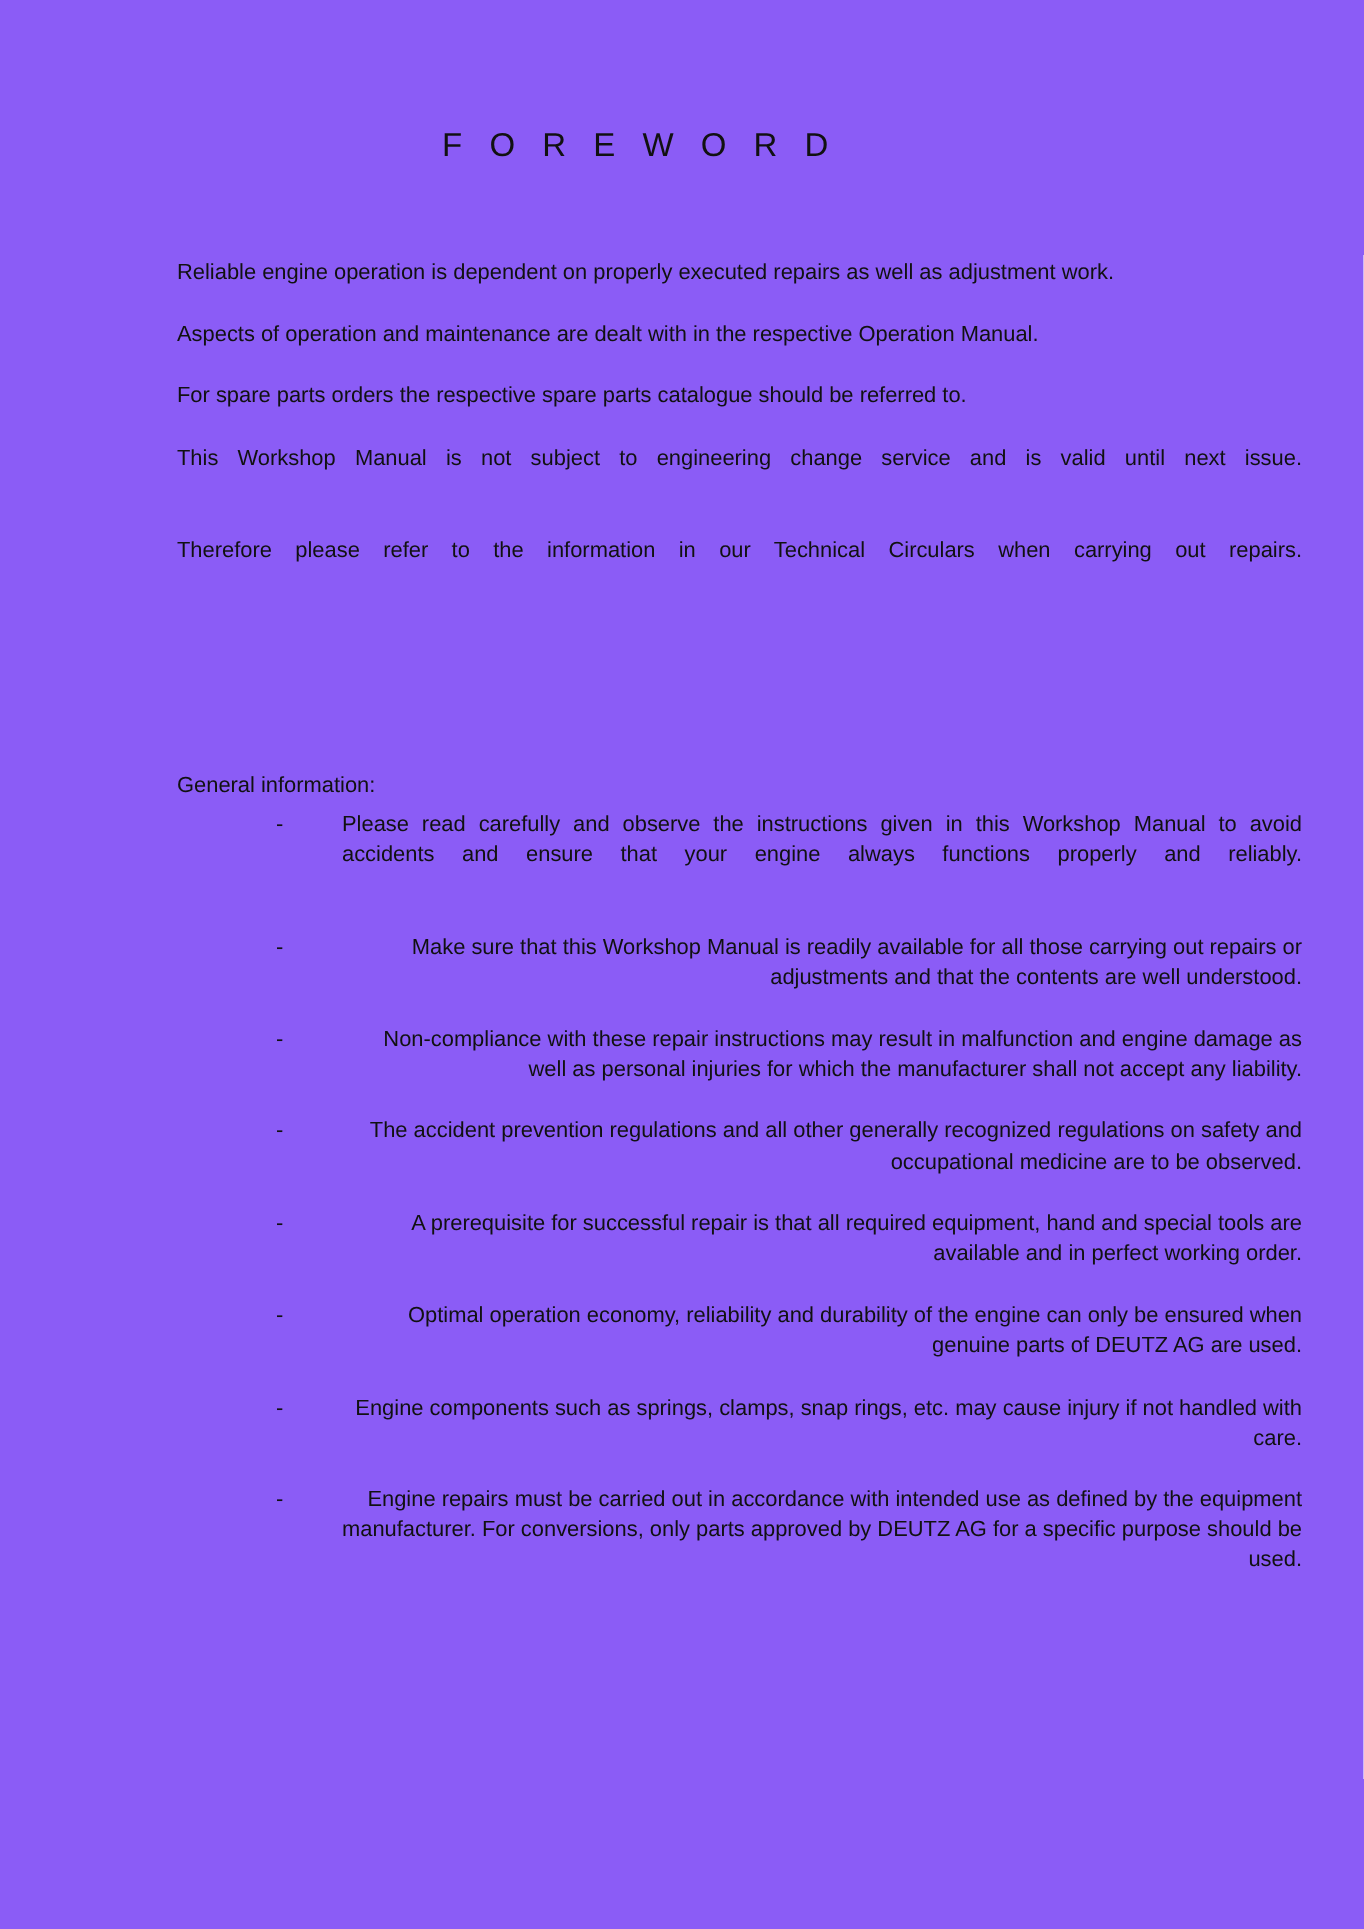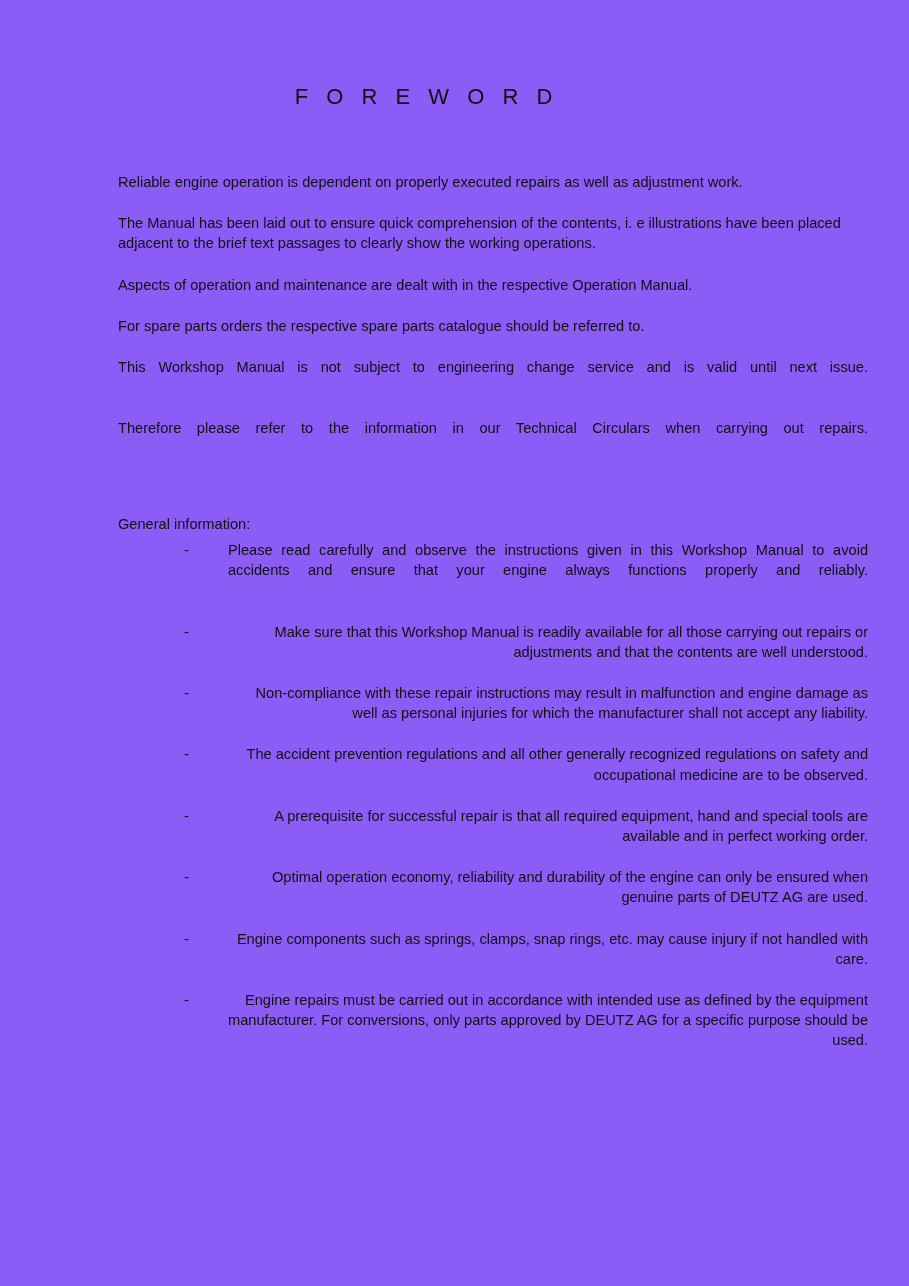--- a/index.html
+++ b/index.html
@@ -139,21 +139,20 @@
 </head>
 <body>
 
 <div class="page">
 
   <div class="doc-title">F O R E W O R D</div>
 
   <div class="body-block">
 
     <p class="para">Reliable engine operation is dependent on properly executed repairs as well as adjustment work.</p>
-    <p class="para">The Manual has been laid out to ensure quick comprehension of the contents, i. e illustrations have been placed adjacent to the brief text passages to clearly show the working operations.</p>
     <p class="para">Aspects of operation and maintenance are dealt with in the respective  Operation Manual.</p>
     <p class="para">For spare parts orders the respective spare parts catalogue should be referred to.</p>
     <p class="para justified">This Workshop Manual is not subject to engineering change service and is valid until next issue.</p>
     <p class="para justified">Therefore please refer to the information  in our Technical Circulars when carrying out  repairs.</p>
 
   </div>
 
   <div class="general-label">General information:</div>
 
   <div class="bullet-list">

